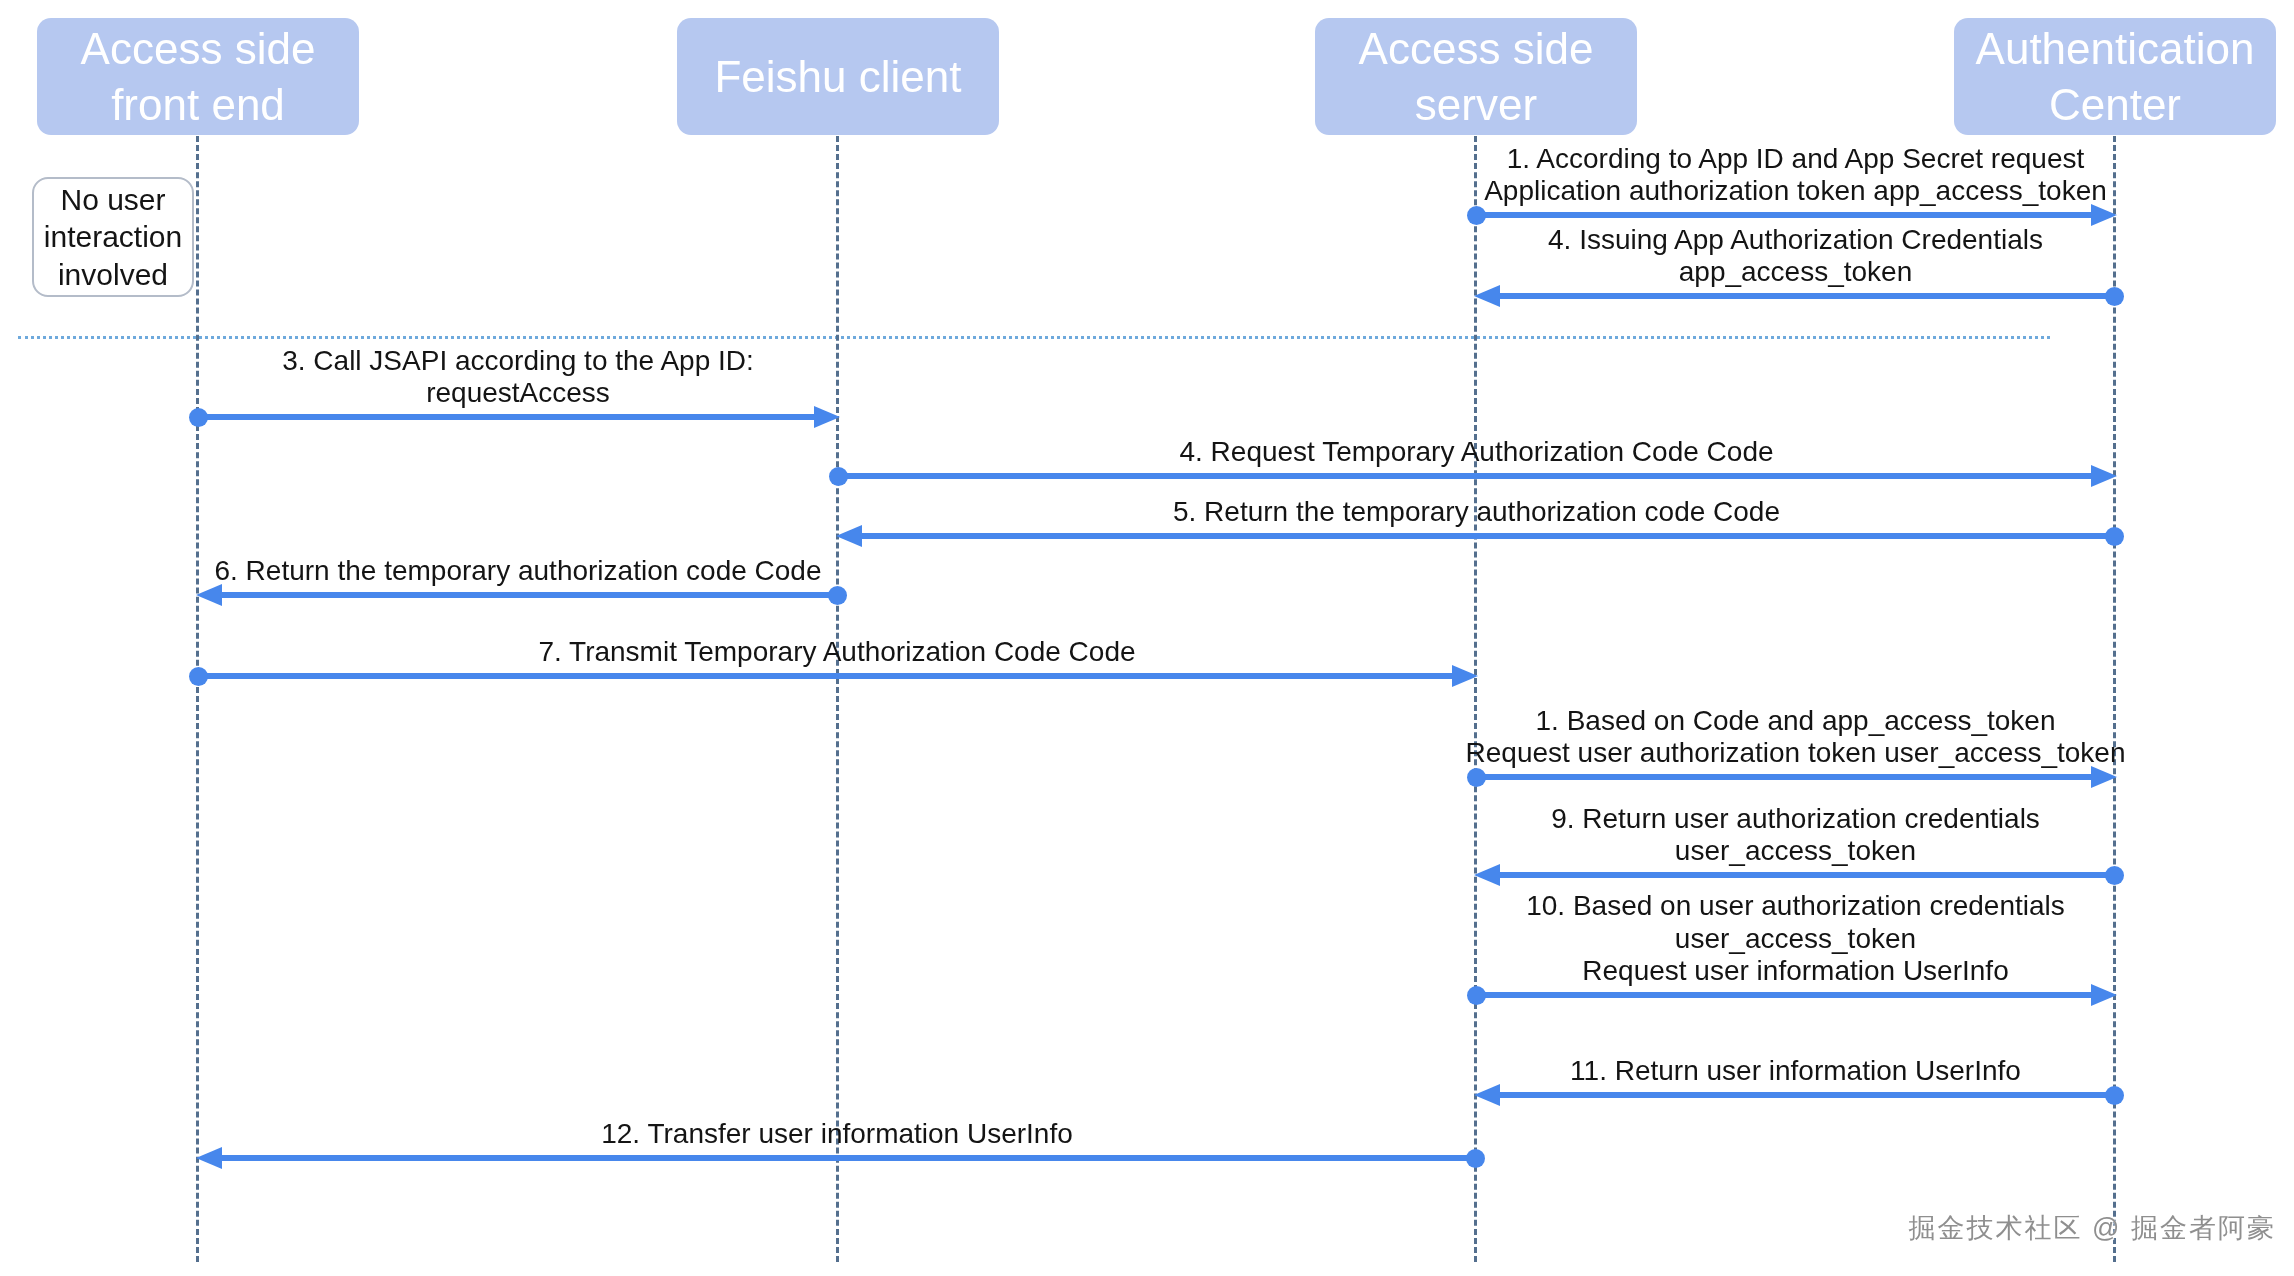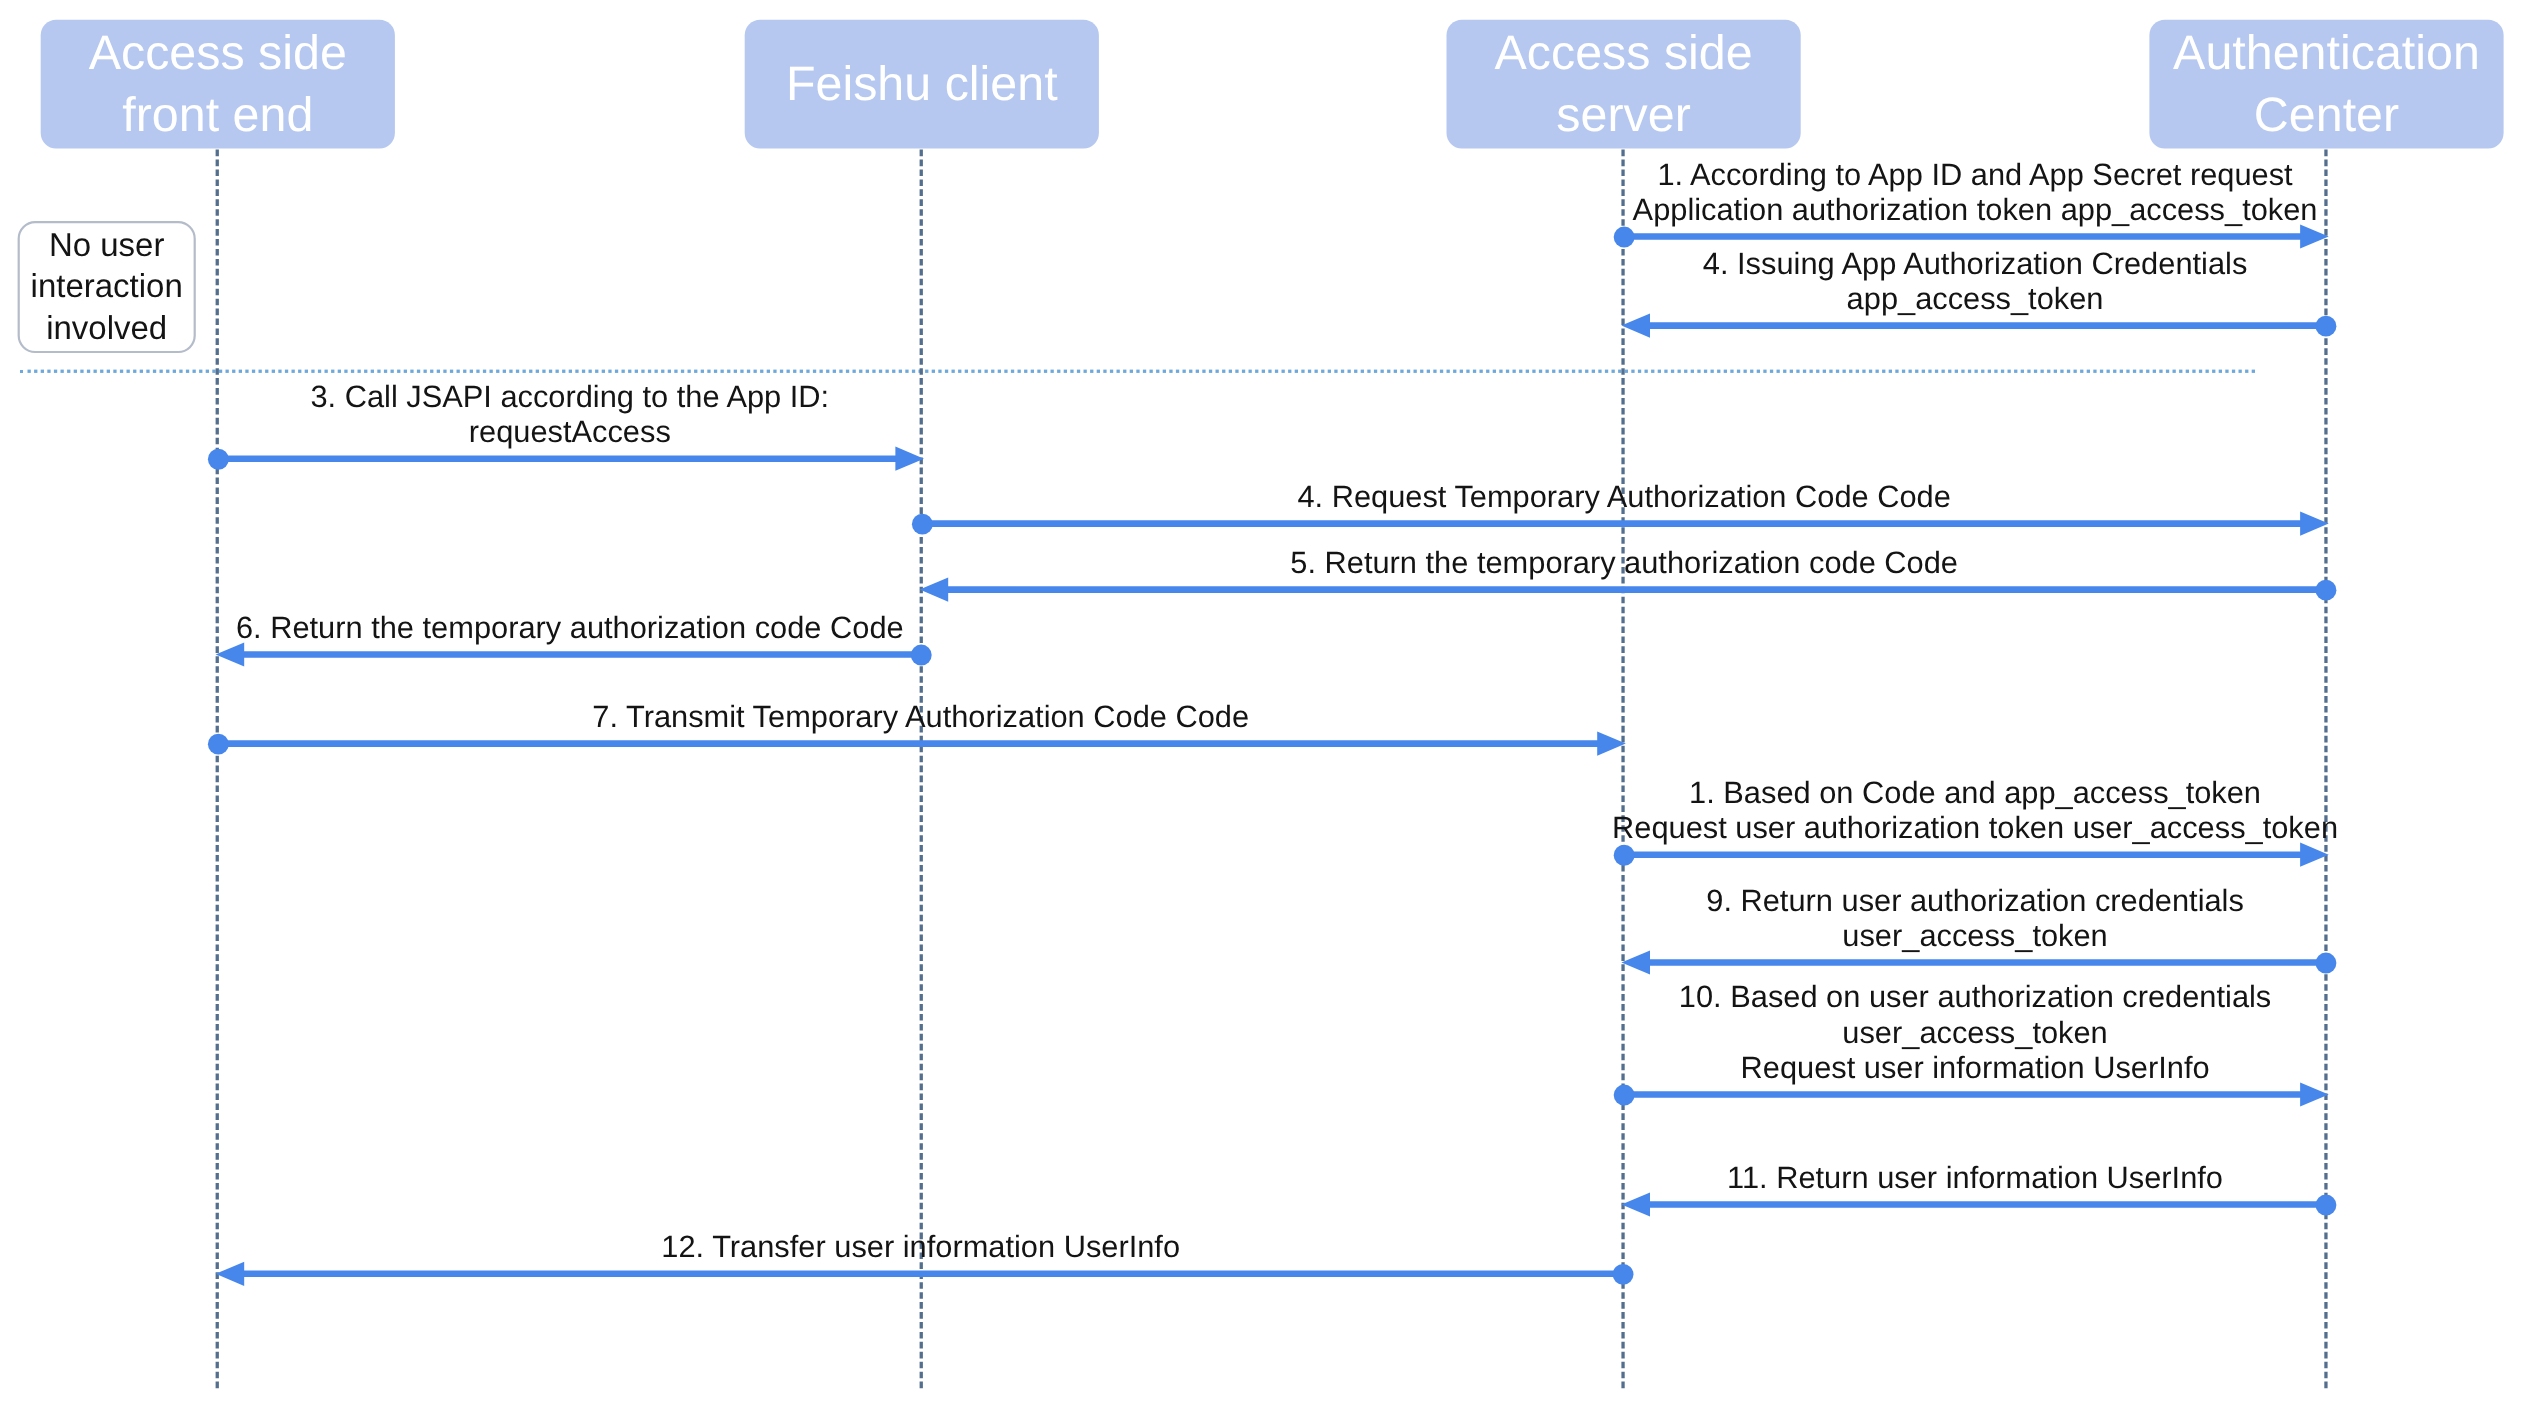--- a/index.html
+++ b/index.html
@@ -94,24 +94,25 @@
     z-index:5;
   }
 </style>
 </head>
 <body>
 
 <div id="canvas">
 
   <div class="separator" style="left: 18px; top: 336px; width: 2032px;"></div>
 
-  <div class="note-box" style="left: 16px; top: 177px; width: 162px; height: 120px; margin-top: 24px;">
+  <div class="note-box" style="left: 32px; top: 177px; width: 162px; height: 120px;">
     <span>No user interaction involved</span>
   </div>
 
+  <div class="watermark" style="right: 18px; top: 1210px;">掘金技术社区 @ 掘金者阿豪</div>
 
     <div>
       <div class="lifeline" style="left: 196px;"></div>
       <div class="actor-box" style="left: 37px; width: 322px; height: 117px; top: 18px;">
         <span class="actor-label">Access side
 front end</span>
       </div>
     </div>
 
     <div>

